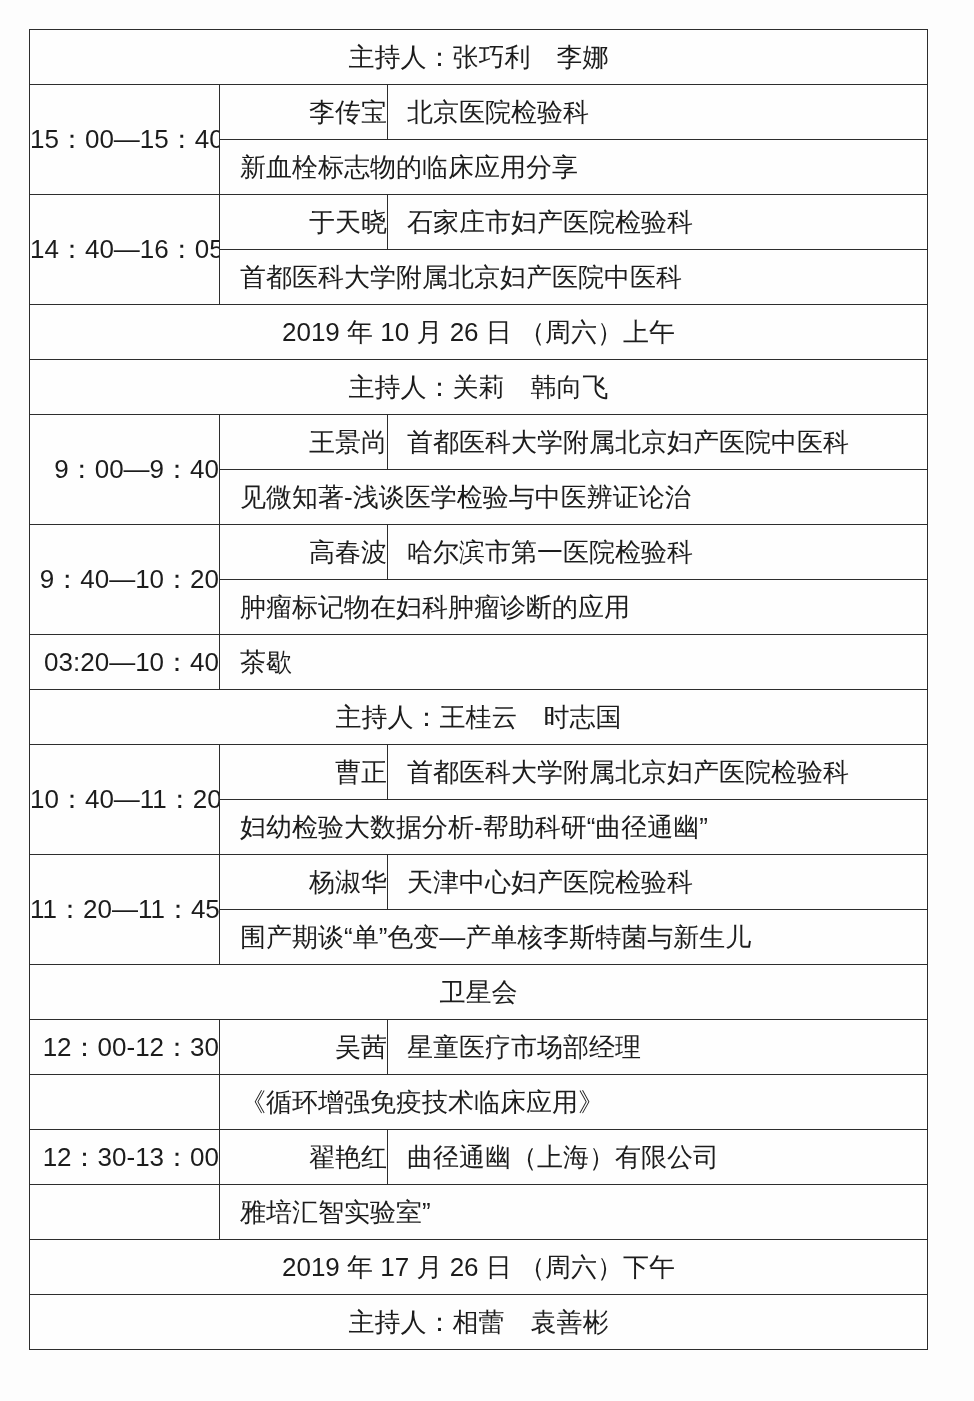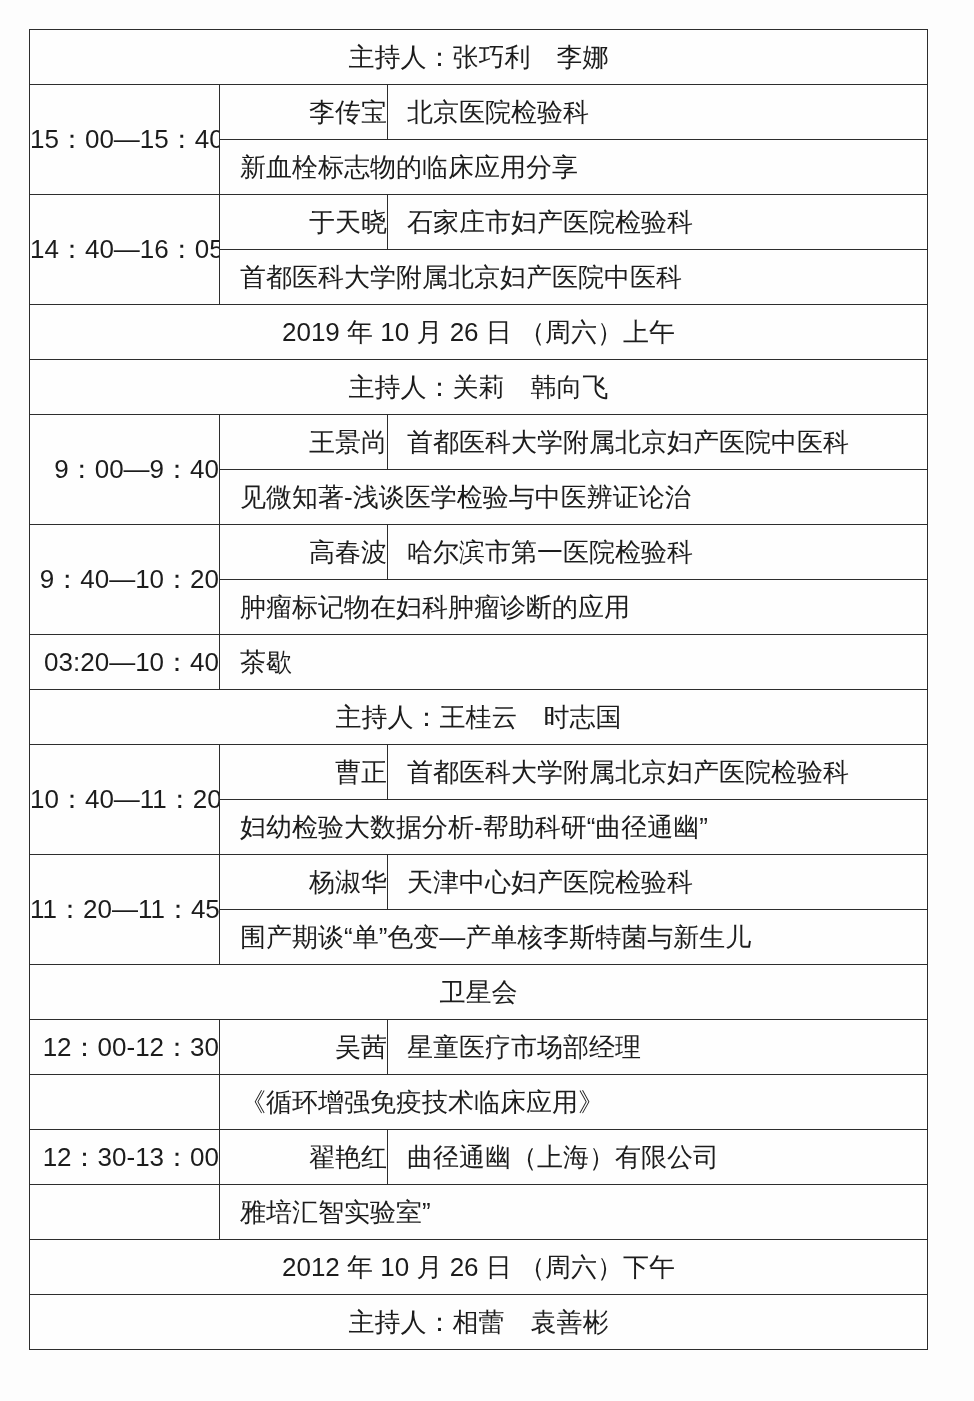--- a/index.html
+++ b/index.html
@@ -147,21 +147,21 @@
         <td class="speaker">翟艳红</td>
         <td class="org">曲径通幽（上海）有限公司</td>
       </tr>
 
       <tr>
         <td class="time"></td>
         <td class="topic" colspan="2">雅培汇智实验室”</td>
       </tr>
 
       <tr>
-        <td class="c" colspan="3">2012 年 10 月 26 日 （周六）下午</td>
+        <td class="c" colspan="3">2019 年 17 月 26 日 （周六）下午</td>
       </tr>
 
       <tr>
         <td class="c" colspan="3">主持人：相蕾　袁善彬</td>
       </tr>
     </tbody>
   </table>
 </div>
 
 </body></html>

